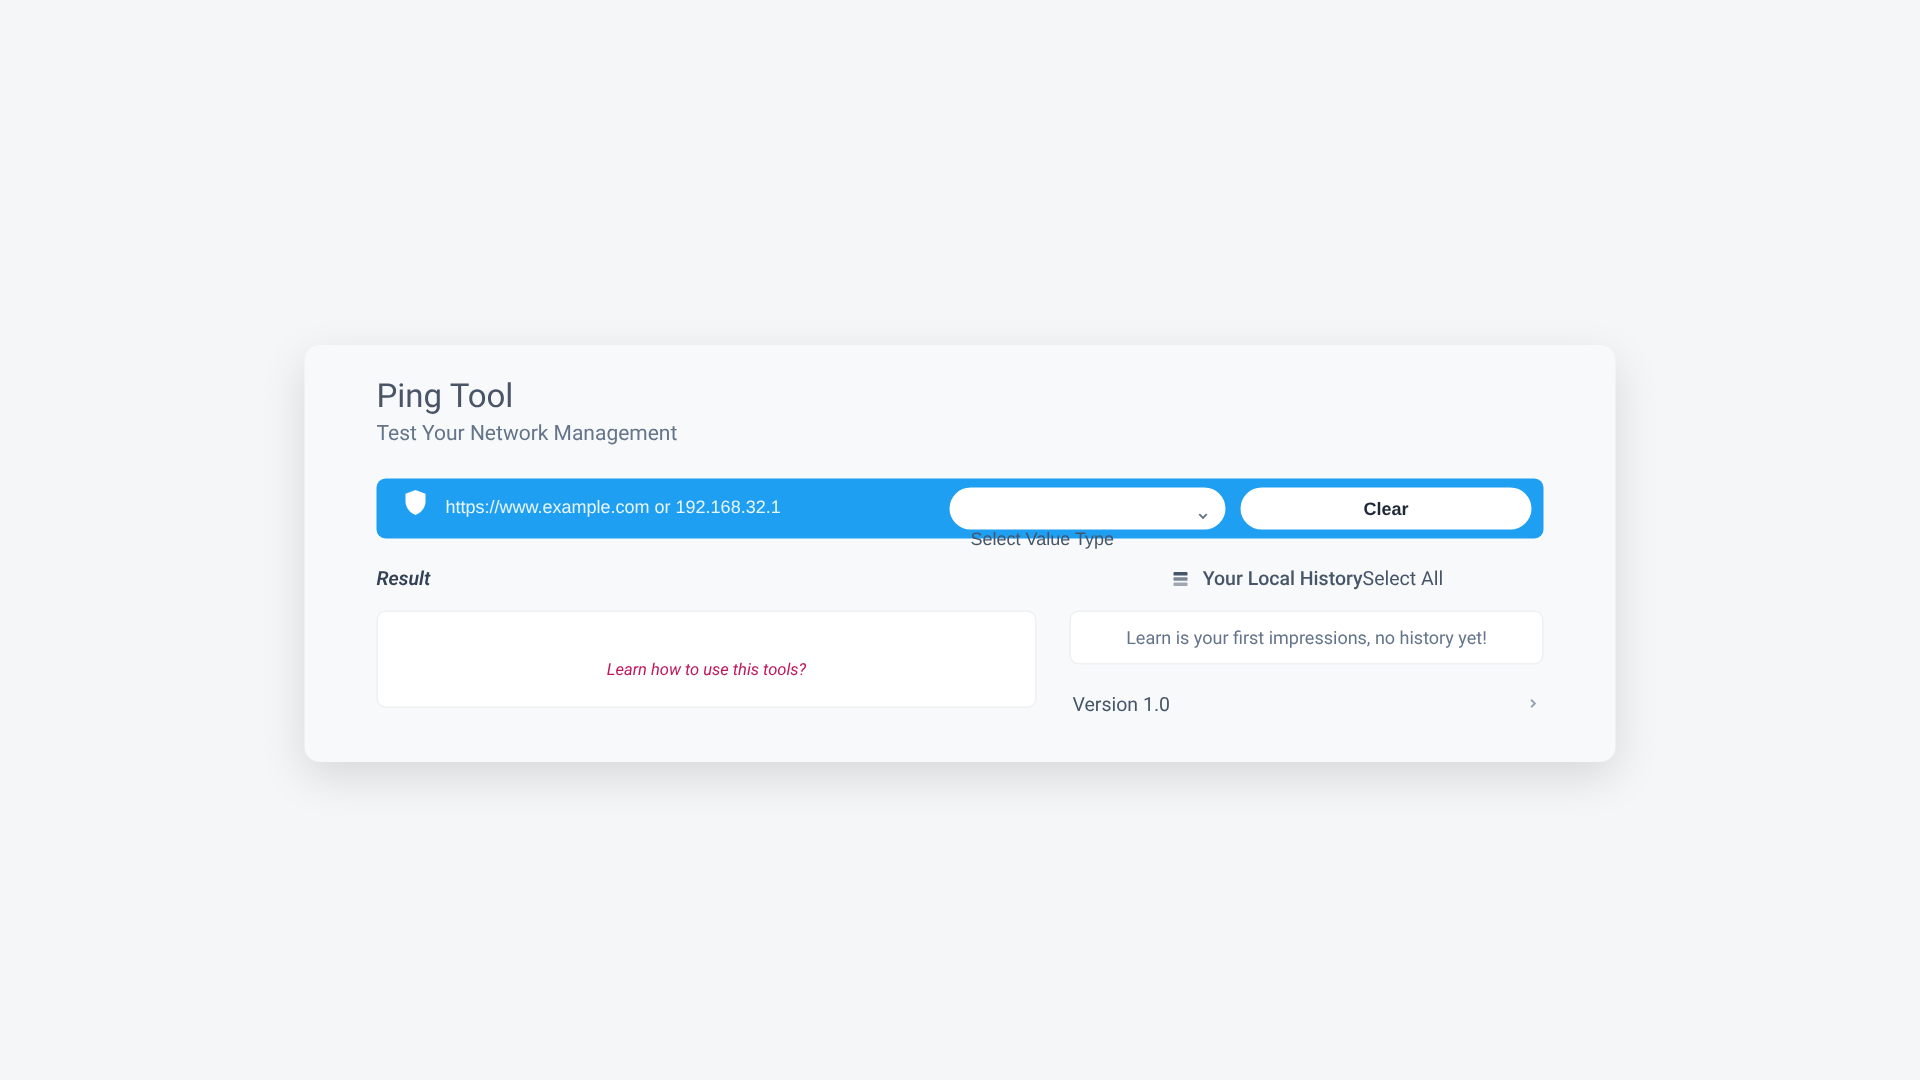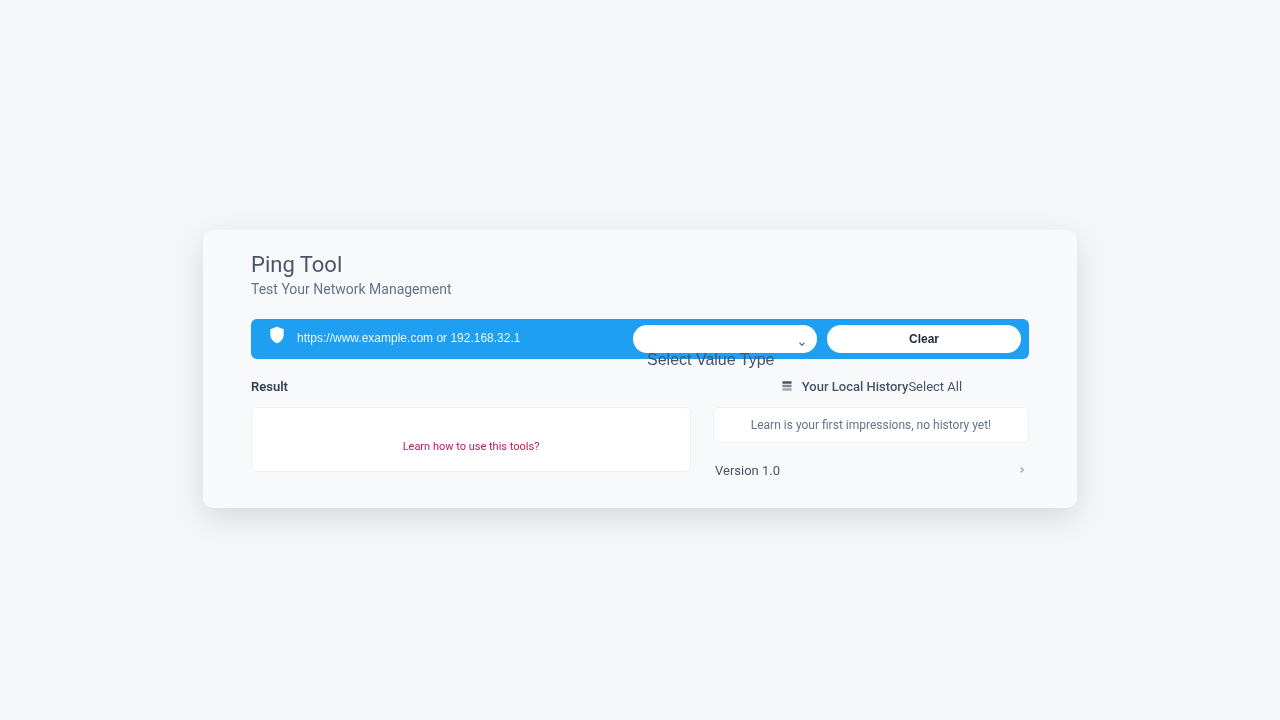--- a/index.html
+++ b/index.html
@@ -65,21 +65,21 @@
       width: 184px;
       display: flex;
       align-items: center;
       padding: 0 28px 0 14px;
     }
     .select-wrap select {
       width: 100%;
       border: none;
       outline: none;
       background: transparent;
-      font-size: 16px;
+      font-size: 12px;
       color: #475569;
       appearance: none;
       cursor: pointer;
       margin-top: 40px;
     }
     .chevron-down {
       position: absolute;
       right: 10px;
       width: 10px;
       height: 10px;
@@ -97,20 +97,21 @@
       color: #1f2937;
       cursor: pointer;
     }
     .content {
       display: flex;
       gap: 22px;
       margin-top: 18px;
     }
     .left {
       flex: 1;
+      font-style: italic;
     }
     .right {
       width: 316px;
     }
     .section-header {
       display: flex;
       align-items: center;
       justify-content: space-between;
       font-size: 13px;
       color: #334155;

